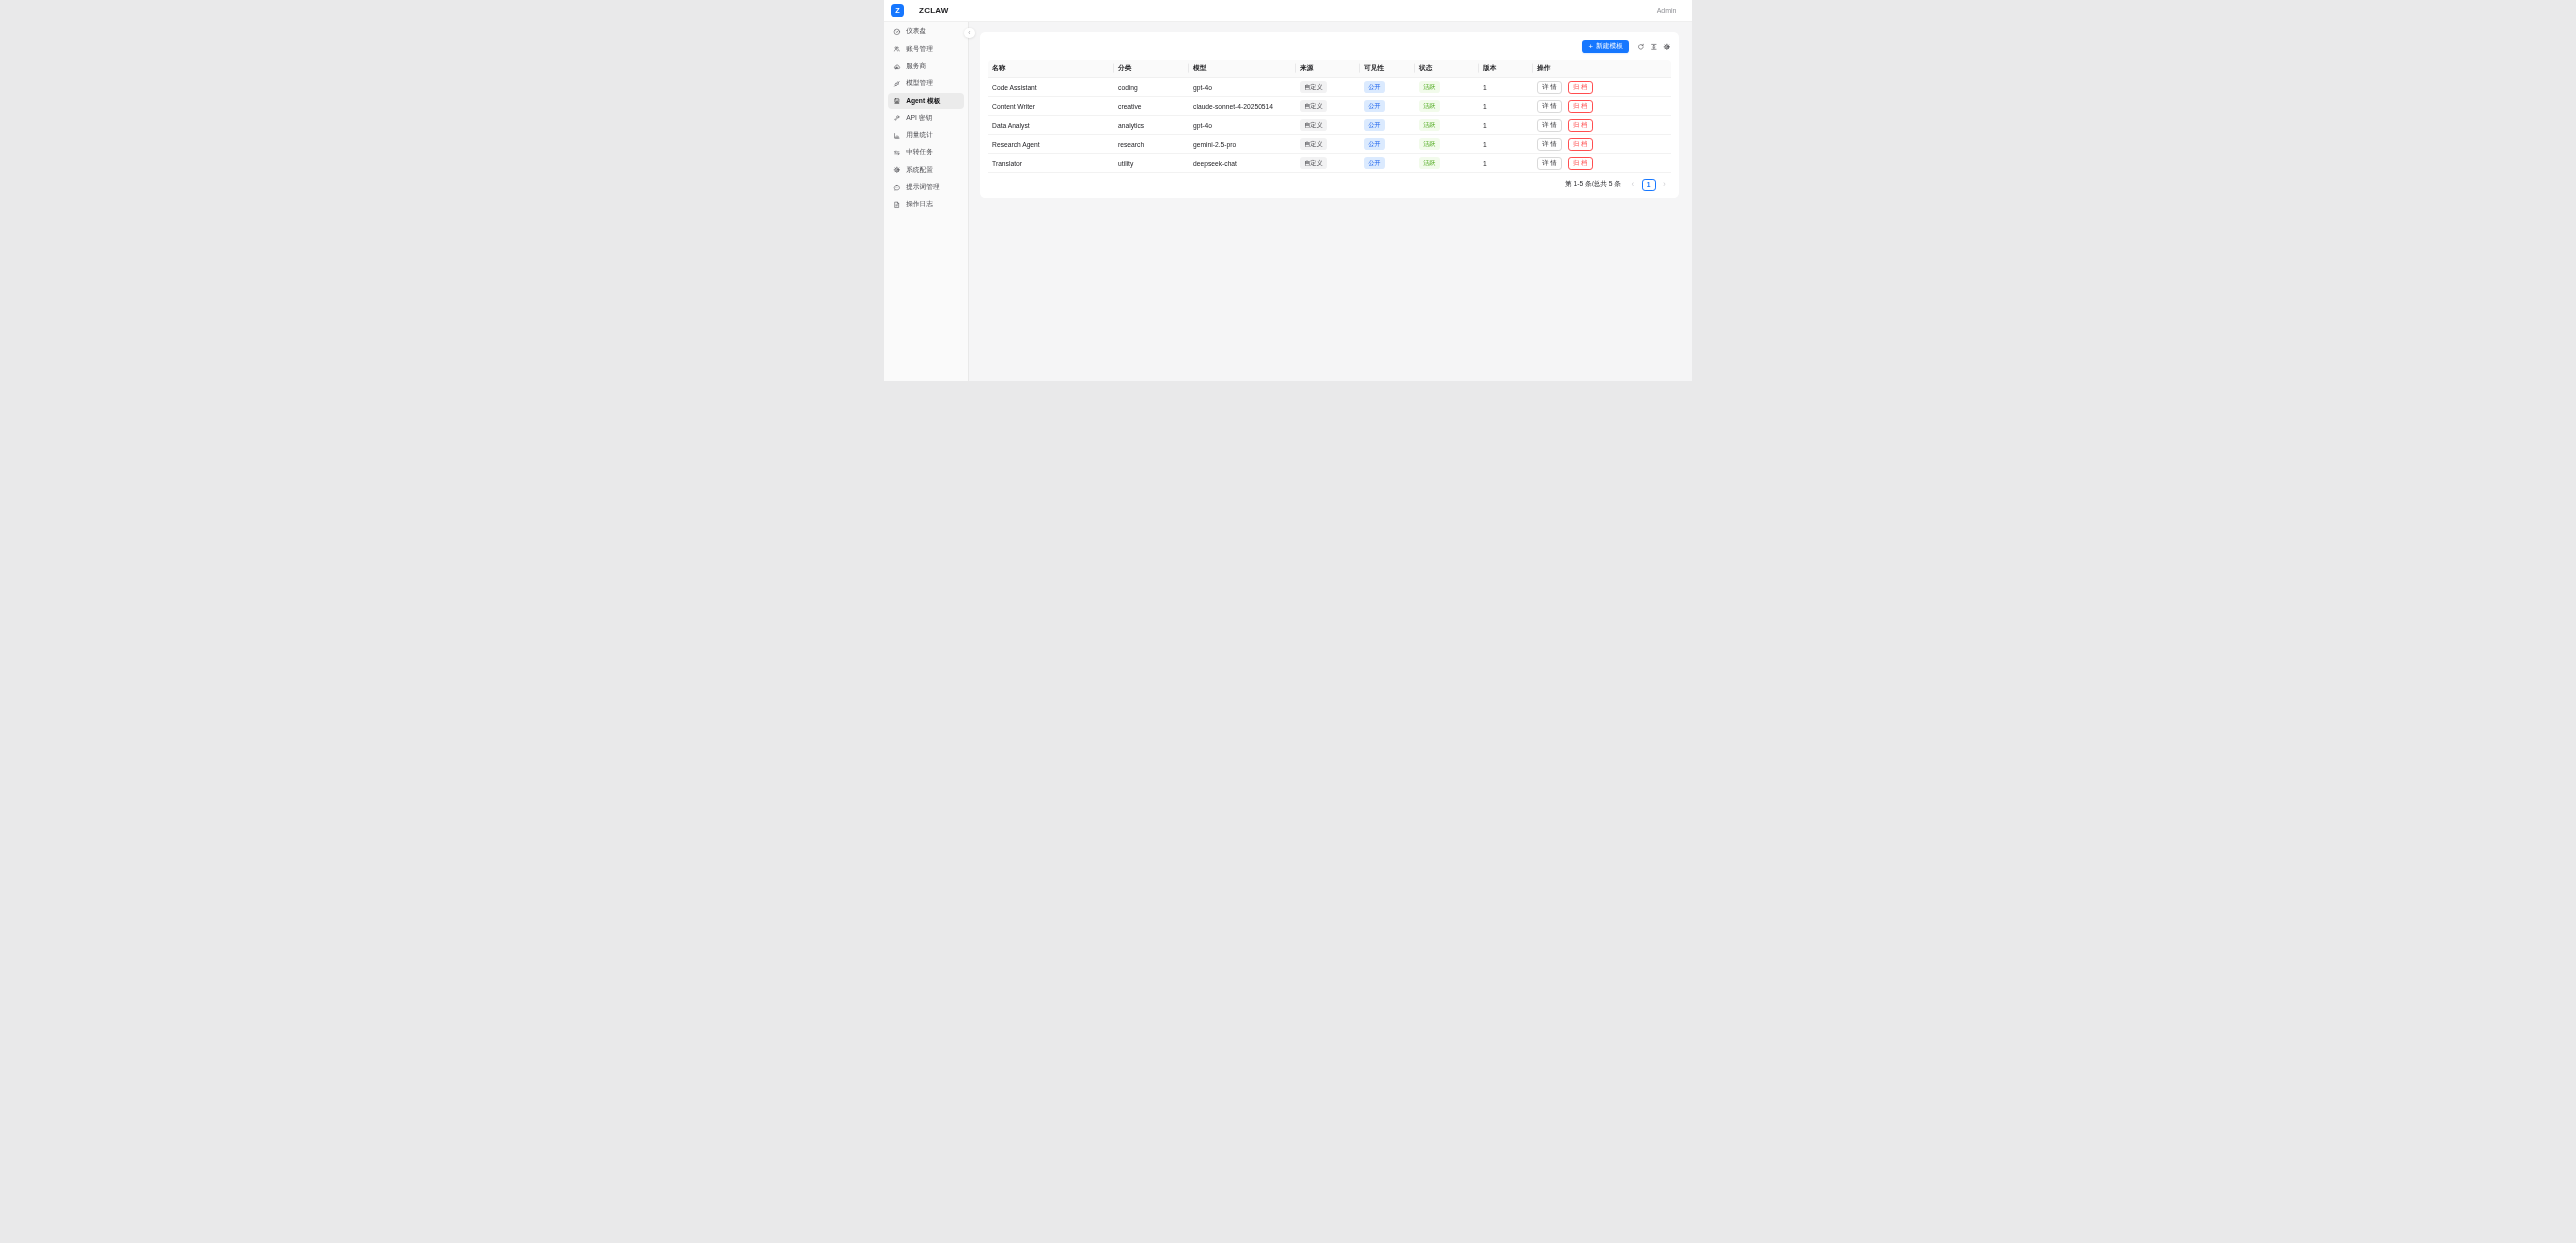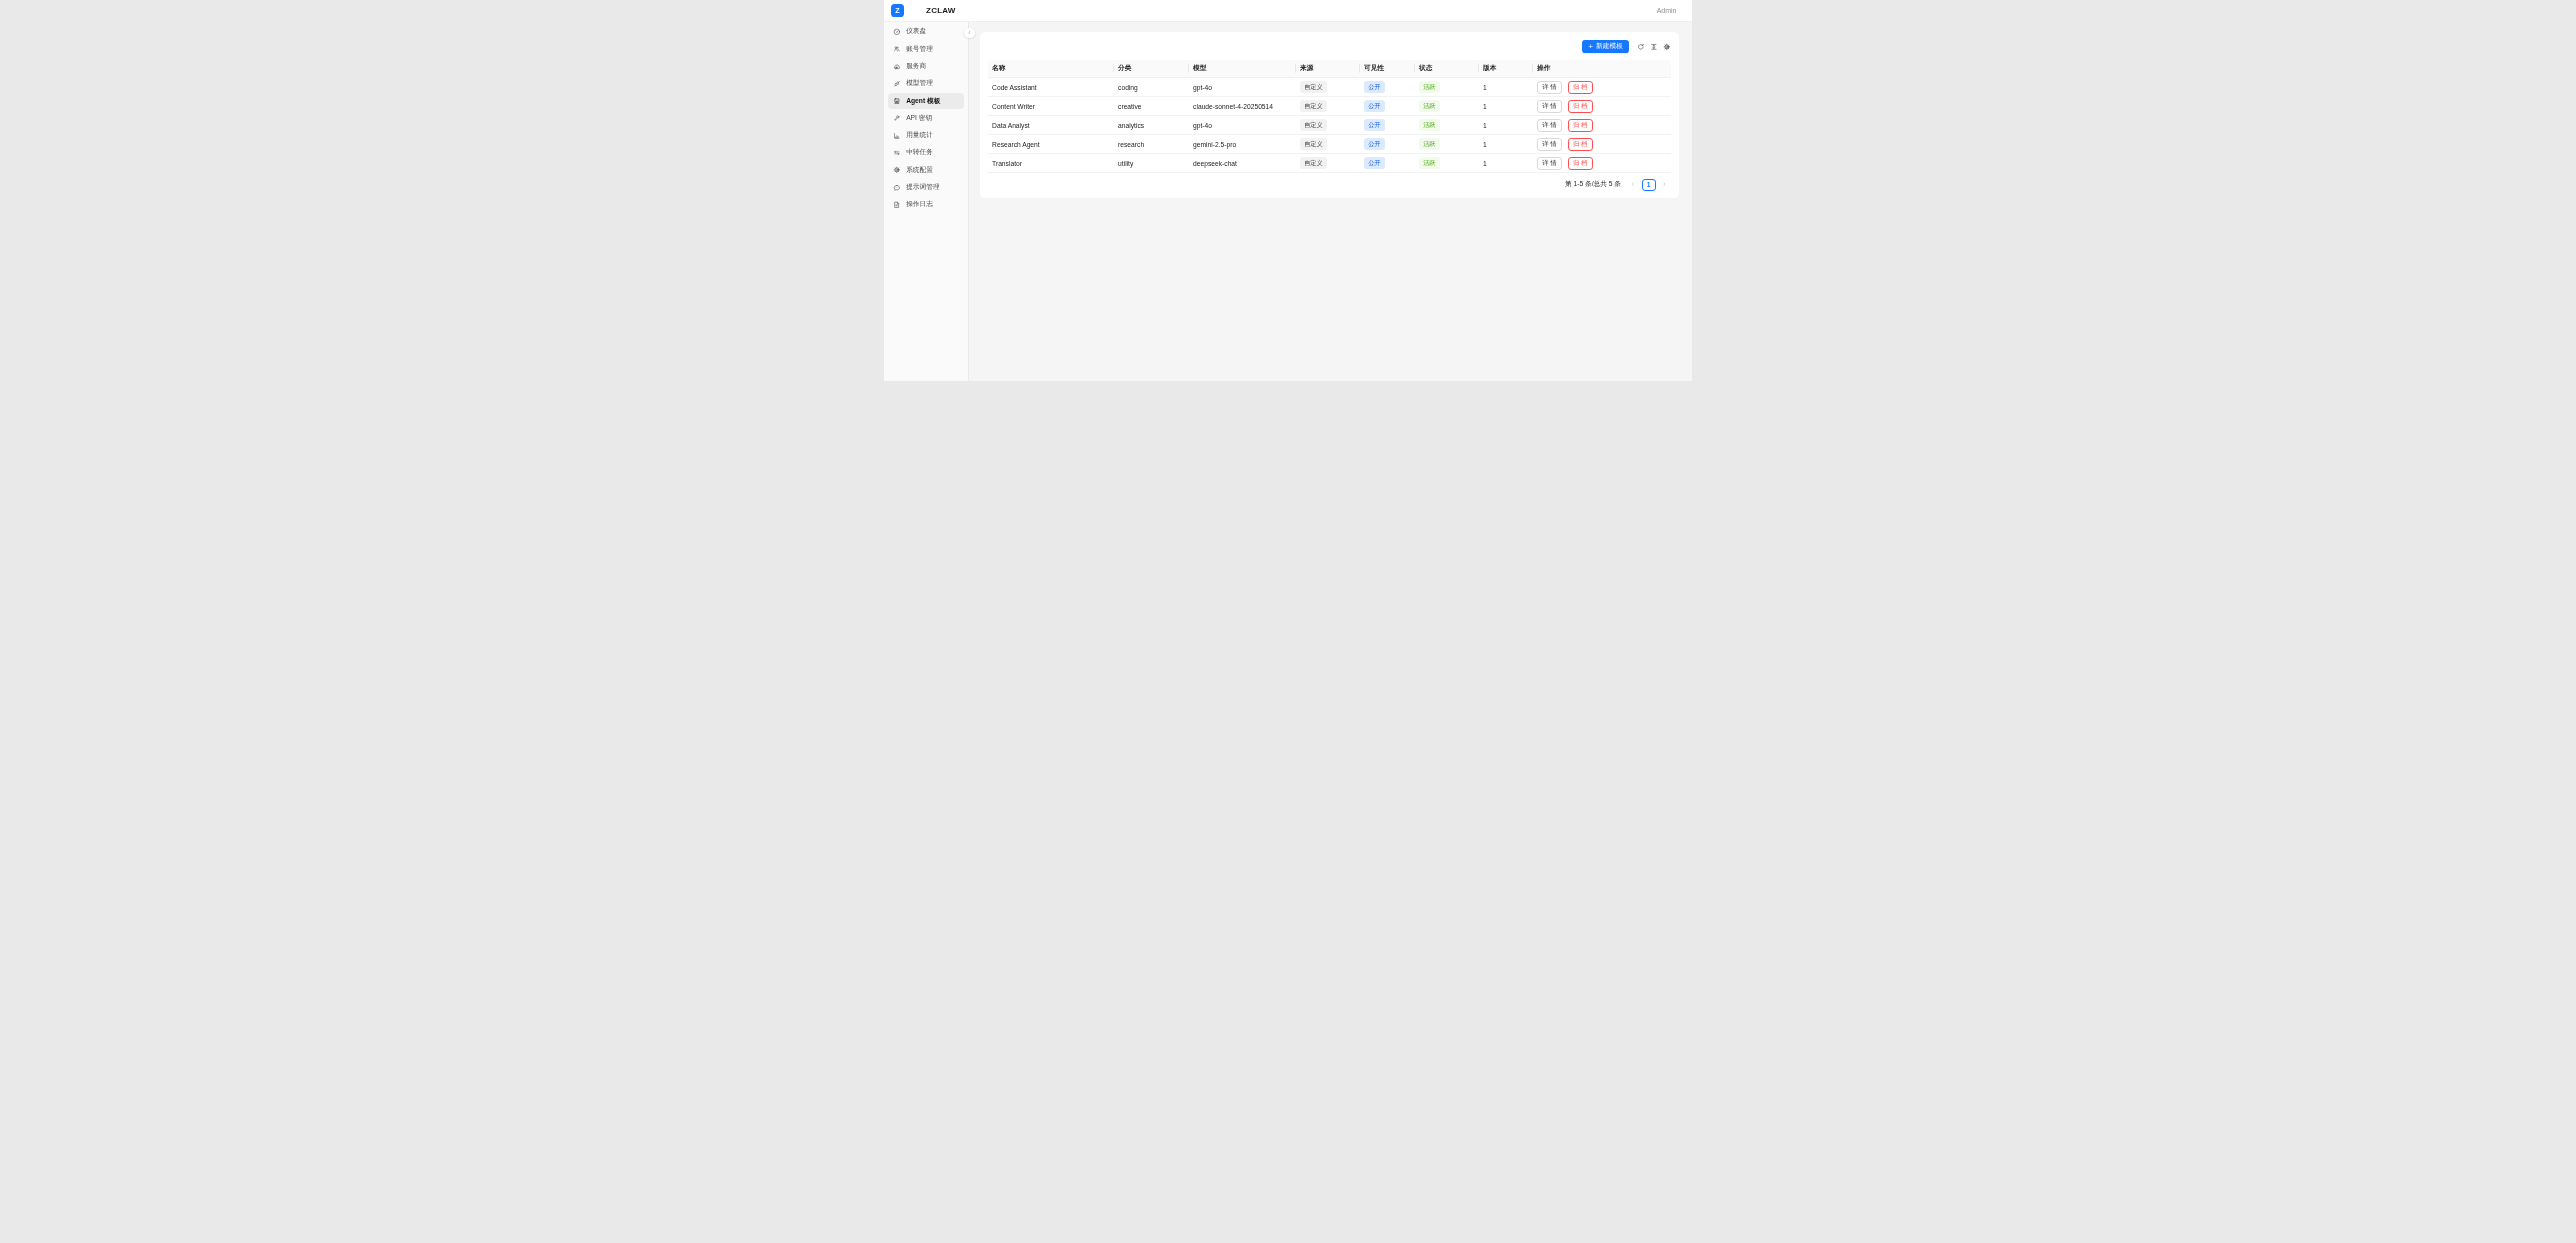--- a/index.html
+++ b/index.html
@@ -3,21 +3,21 @@
 <meta charset="utf-8">
 <style>
   * { box-sizing: border-box; }
   html, body { margin: 0; padding: 0; background: #e9e9ea; }
   body { font-family: "Liberation Sans", "DejaVu Sans", sans-serif; }
   .app { width: 808px; height: 381px; background: #f5f5f6; overflow: hidden; position: relative; margin: 0 auto; }
 
   
   .topbar { height: 22px; background: #fff; border-bottom: 0.5px solid #efefef; display: flex; align-items: center; padding: 0 15.5px 0 6.7px; }
   .logo-badge { width: 13.4px; height: 13.4px; border-radius: 3.6px; background: #1677ff; color: #fff; font-size: 7.2px; font-weight: 700; display: flex; align-items: center; justify-content: center; }
-  .brand { margin-left: 22px; font-size: 8px; font-weight: 700; color: #202023; letter-spacing: 0.2px; }
+  .brand { margin-left: 15px; font-size: 8px; font-weight: 700; color: #202023; letter-spacing: 0.2px; }
   .topbar .spacer { flex: 1; }
   .admin-user { color: #8f9095; font-size: 7px; }
 
   
   .body { display: flex; height: 359px; position: relative; }
 
   
   .sidebar { width: 85px; background: #fafafa; border-right: 0.5px solid #e9e9e9; padding: 2.1px 4.1px; flex-shrink: 0; }
   .side-item { height: 15.5px; margin-bottom: 1.8px; border-radius: 4.1px; display: flex; align-items: center; gap: 5.2px; padding: 0 5.2px; font-size: 6.7px; color: #47474c; cursor: pointer; }
   .side-item .icon { width: 7.7px; height: 7.7px; flex-shrink: 0; }

